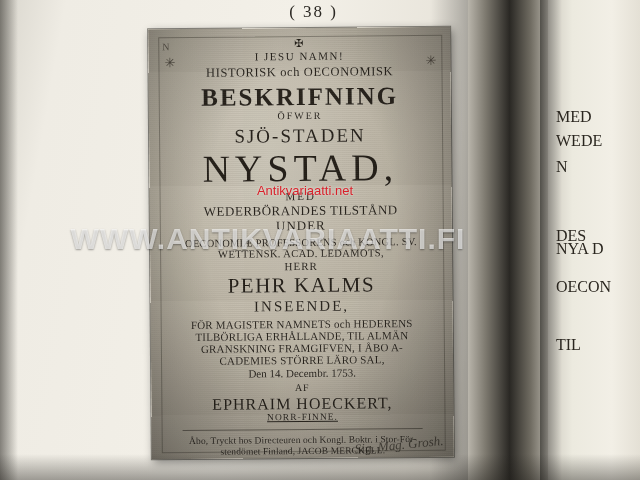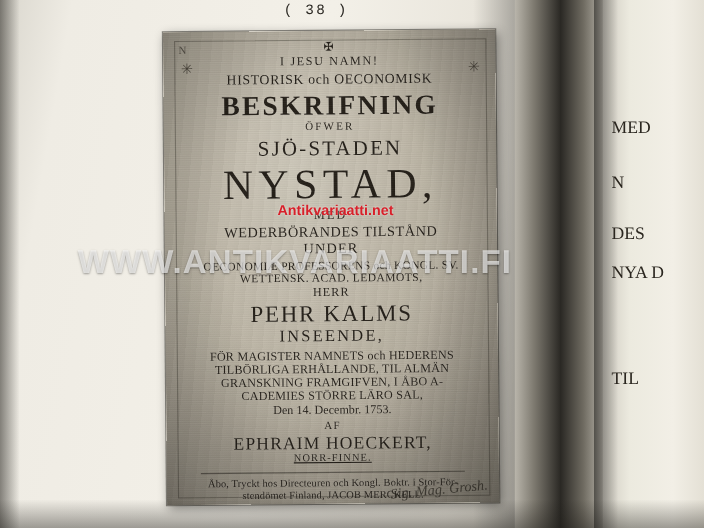--- a/index.html
+++ b/index.html
@@ -64,23 +64,23 @@
     left: 0; bottom: 0;
     width: 640px; height: 26px;
     background: linear-gradient(0deg, rgba(30,28,24,0.40) 0%, rgba(30,28,24,0) 100%);
   }
 
   
   .folio {
     position: absolute;
     left: 258px; top: 2px;
     width: 80px;
-    text-align: left;
-    font-family: Liberation Mono, monospace;
-    font-size: 13px;
+    text-align: right;
+    font-family: Liberation Serif, serif;
+    font-size: 17px;
     color: #2b2823;
     letter-spacing: 2px;
   }
 
   
   .plate {
     position: absolute;
     left: 150px; top: 28px;
     width: 302px; height: 430px;
     background:
@@ -194,21 +194,21 @@
     color: rgba(255,255,255,0.62);
     text-shadow: 0 1px 2px rgba(0,0,0,0.35);
     pointer-events: none;
   }
   .wm-red {
     position: absolute;
     left: 190px; top: 183px;
     width: 230px;
     text-align: center;
     font-family: "Liberation Sans", sans-serif;
-    font-weight: bold;
+    font-weight: normal;
     font-size: 13px;
     color: #d8202a;
     text-shadow: 0 0 2px rgba(255,255,255,0.6);
     pointer-events: none;
   }
 </style>
 </head>
 <body>
 
 <div id="scene">
@@ -256,23 +256,25 @@
       <div class="l-impr">Åbo, Tryckt hos Directeuren och Kongl. Boktr. i Stor-För-</div>
       <div class="l-impr">stendömet Finland, JACOB MERCKELL.</div>
     </div>
 
     <div class="signature">Sig. Mag. Grosh.</div>
     <div class="plate-grain"></div>
     <div class="plate-vignette"></div>
   </div>
 
   <div class="rp s" style="top:108px">MED</div>
+  <div class="rp s" style="top:132px">WEDE</div>
   <div class="rp xl" style="top:158px">N</div>
-  <div class="rp l" style="top:204px">DES</div>
+  <div class="rp l" style="top:227px">DES</div>
   <div class="rp l" style="top:240px">NYA D</div>
+  <div class="rp s" style="top:278px">OECON</div>
   <div class="rp m" style="top:336px">TIL</div>
 
   <div class="edge-dark-bottom"></div>
 
   <div class="wm-red">Antikvariaatti.net</div>
   <div class="wm-main">WWW.ANTIKVARIAATTI.FI</div>
 
 </div>
 
 </body></html>

